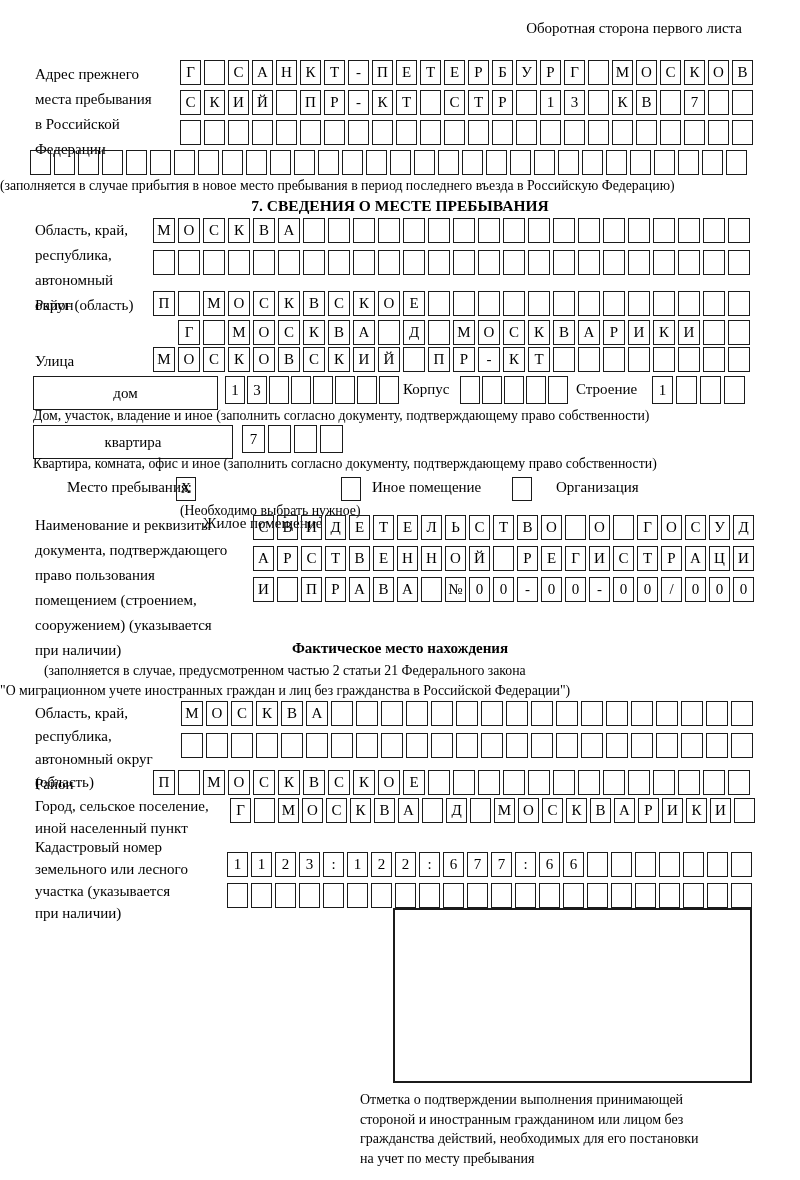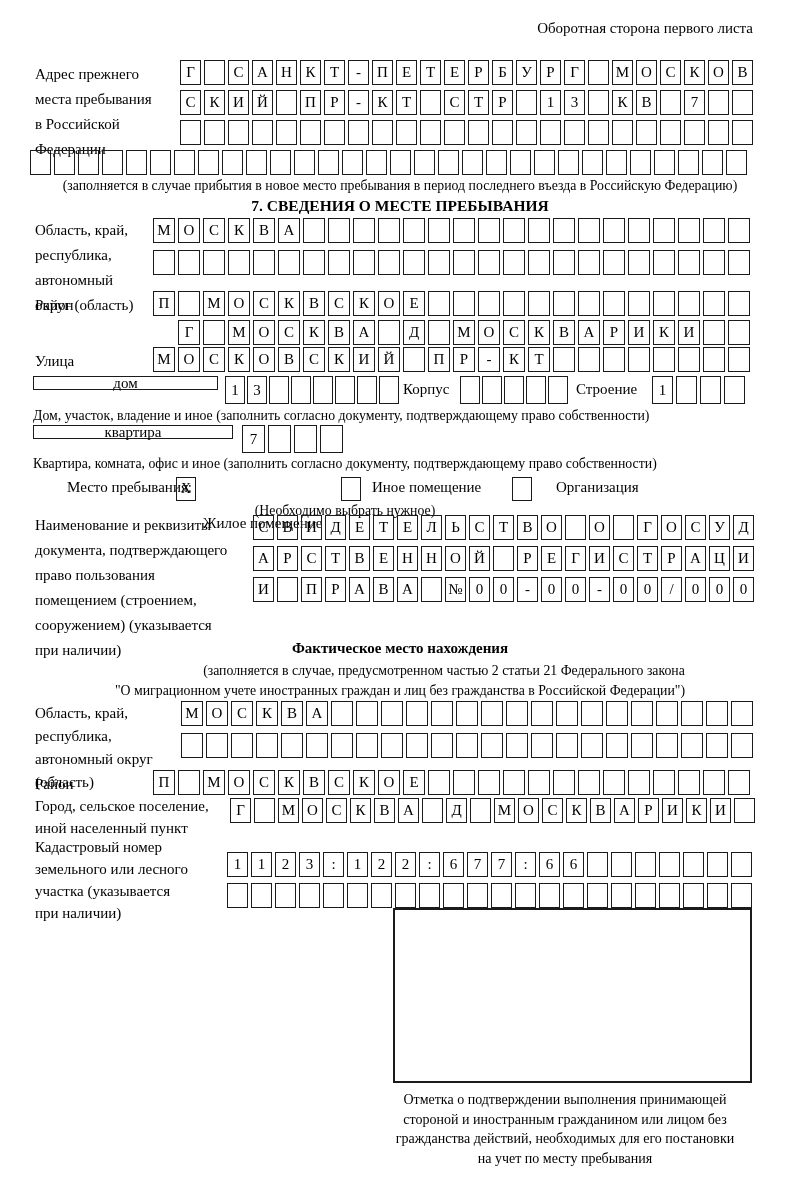--- a/index.html
+++ b/index.html
@@ -2,43 +2,43 @@
 <html><head>
 <meta charset="utf-8">
 <style>
   html,body{margin:0;padding:0;background:#fff;}
   .page{position:relative;width:800px;height:1180px;background:#fff;color:#000;
         font-family:"Liberation Serif","DejaVu Serif",serif;overflow:hidden;}
   .lbl{position:absolute;font-size:15px;line-height:25px;white-space:pre-line;}
   .lh22{line-height:22px;} .lh23{line-height:23px;}
   .inl{position:absolute;font-size:15px;}
   .note{position:absolute;font-size:13.8px;}
-  .center{text-align:center;}
+  .center{}
   .title{position:absolute;font-weight:bold;font-size:15.5px;text-align:center;width:800px;left:0;}
   .cells{position:absolute;display:flex;gap:3px;}
   .cell{height:25px;border:1.7px solid #1b1b1b;box-sizing:border-box;display:flex;
         align-items:center;justify-content:center;font-size:15px;flex:0 0 auto;}
   .p24 .cell{width:21px;}
   .p25 .cell{width:22px;}
   .hrow{gap:2px;} .hrow .cell{width:20px;height:28px;}
   .strow .cell{width:21px;height:28px;}
   .aptc .cell{width:23px;height:28px;}
-  .wbox{position:absolute;border:1.8px solid #1b1b1b;box-sizing:border-box;height:14px;
+  .wbox{position:absolute;border:1.8px solid #1b1b1b;box-sizing:border-box;height:34px;
         display:flex;align-items:center;justify-content:center;font-size:15px;}
   .cb{position:absolute;width:20px;height:24px;border:1.7px solid #1b1b1b;box-sizing:border-box;
       display:flex;align-items:center;justify-content:center;font-size:14px;}
   .stamp{position:absolute;border:2px solid #1b1b1b;box-sizing:border-box;background:#fff;}
   .pre{white-space:pre-line;}
 </style>
 </head>
 <body>
 
 <div class="page">
 
-  <div class="note" style="top:20px;left:0;width:742px;text-align:right;font-size:15px;padding-left:11px;">Оборотная сторона первого листа</div>
+  <div class="note" style="top:20px;left:0;width:742px;text-align:right;font-size:15px;">Оборотная сторона первого листа</div>
 
   <div class="lbl" style="top:62px;left:35px;">Адрес прежнего
 места пребывания
 в Российской
 Федерации</div>
   <div class="cells p24" style="top:60px;left:180px;">
       <div class="cell">Г</div>
       <div class="cell"></div>
       <div class="cell">С</div>
       <div class="cell">А</div>

